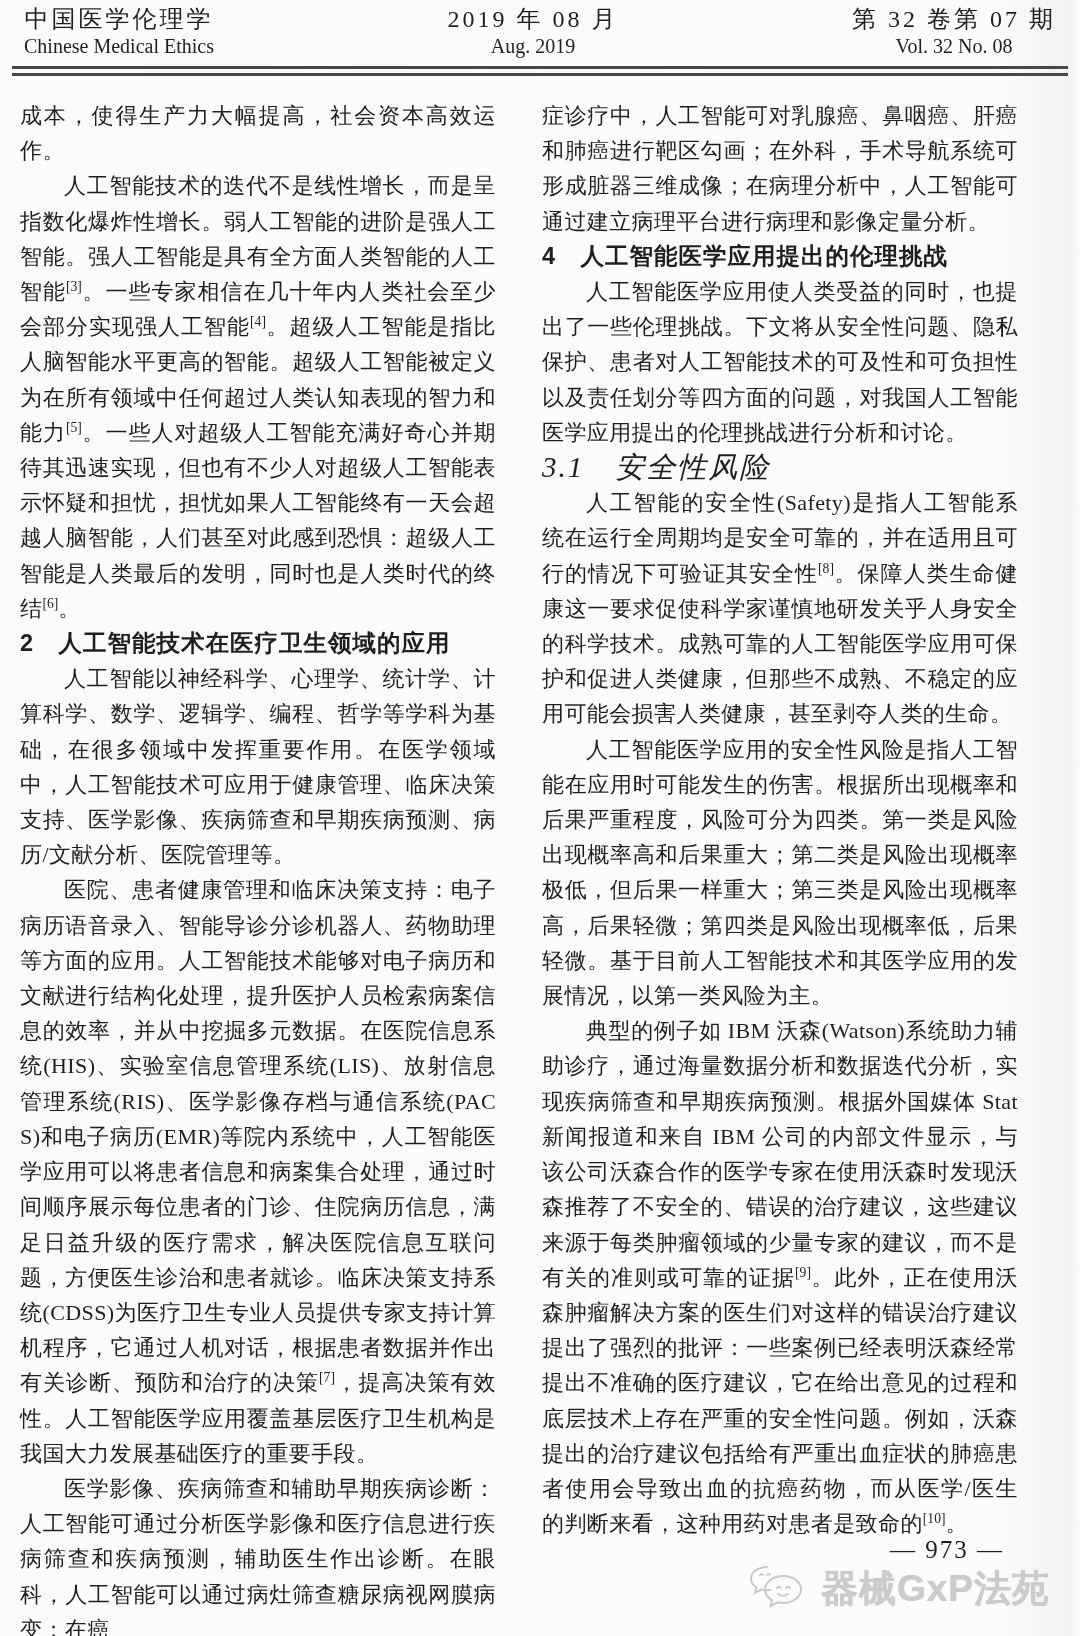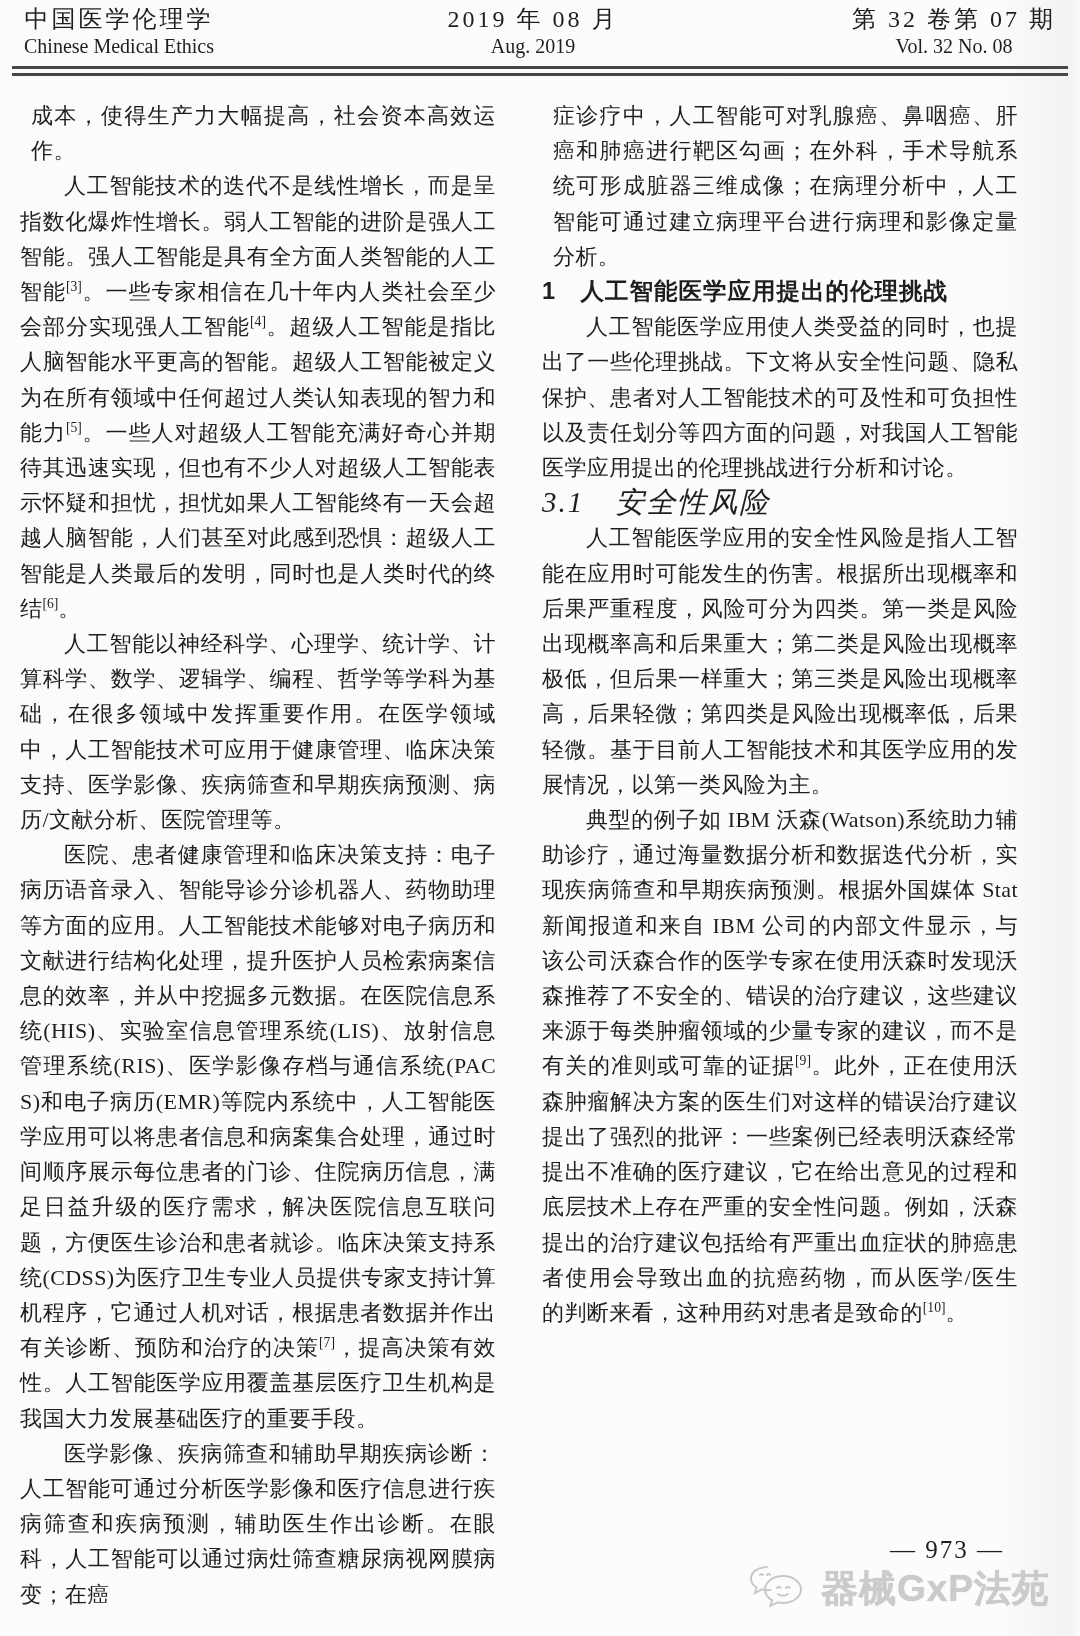--- a/index.html
+++ b/index.html
@@ -40,21 +40,21 @@
   .col{flex:1 1 0;min-width:0;}
   .para{
     font-size:22px;
     line-height:35.2px;
     letter-spacing:0.4px;
     text-align:justify;
     word-break:break-all;
     margin:0;
   }
   .paragraph{text-indent:2em;}
-  .continuation{text-indent:0;margin-left:11px;}
+  .continuation{text-indent:0;}
   .heading1{
     font-family:"Liberation Sans","DejaVu Sans",sans-serif;
     font-weight:700;
     font-size:23.5px;
     text-indent:0;
     text-align:left;
     letter-spacing:1px;
   }
   .heading2{
     font-style:italic;
@@ -111,29 +111,31 @@
       <span class="en">Vol. 32 No. 08</span>
     </div>
   </div>
 
   <div class="double-rule"></div>
 
   <div class="columns">
     <div class="col">
         <p class="para continuation">成本，使得生产力大幅提高，社会资本高效运作。</p>
         <p class="para paragraph">人工智能技术的迭代不是线性增长，而是呈指数化爆炸性增长。弱人工智能的进阶是强人工智能。强人工智能是具有全方面人类智能的人工智能<sup>[3]</sup>。一些专家相信在几十年内人类社会至少会部分实现强人工智能<sup>[4]</sup>。超级人工智能是指比人脑智能水平更高的智能。超级人工智能被定义为在所有领域中任何超过人类认知表现的智力和能力<sup>[5]</sup>。一些人对超级人工智能充满好奇心并期待其迅速实现，但也有不少人对超级人工智能表示怀疑和担忧，担忧如果人工智能终有一天会超越人脑智能，人们甚至对此感到恐惧：超级人工智能是人类最后的发明，同时也是人类时代的终结<sup>[6]</sup>。</p>
+        <p class="para heading1">2　人工智能技术在医疗卫生领域的应用</p>
         <p class="para paragraph">人工智能以神经科学、心理学、统计学、计算科学、数学、逻辑学、编程、哲学等学科为基础，在很多领域中发挥重要作用。在医学领域中，人工智能技术可应用于健康管理、临床决策支持、医学影像、疾病筛查和早期疾病预测、病历/文献分析、医院管理等。</p>
         <p class="para paragraph">医院、患者健康管理和临床决策支持：电子病历语音录入、智能导诊分诊机器人、药物助理等方面的应用。人工智能技术能够对电子病历和文献进行结构化处理，提升医护人员检索病案信息的效率，并从中挖掘多元数据。在医院信息系统(HIS)、实验室信息管理系统(LIS)、放射信息管理系统(RIS)、医学影像存档与通信系统(PACS)和电子病历(EMR)等院内系统中，人工智能医学应用可以将患者信息和病案集合处理，通过时间顺序展示每位患者的门诊、住院病历信息，满足日益升级的医疗需求，解决医院信息互联问题，方便医生诊治和患者就诊。临床决策支持系统(CDSS)为医疗卫生专业人员提供专家支持计算机程序，它通过人机对话，根据患者数据并作出有关诊断、预防和治疗的决策<sup>[7]</sup>，提高决策有效性。人工智能医学应用覆盖基层医疗卫生机构是我国大力发展基础医疗的重要手段。</p>
         <p class="para paragraph">医学影像、疾病筛查和辅助早期疾病诊断：人工智能可通过分析医学影像和医疗信息进行疾病筛查和疾病预测，辅助医生作出诊断。在眼科，人工智能可以通过病灶筛查糖尿病视网膜病变；在癌</p>
       </div>
     <div class="col">
         <p class="para continuation">症诊疗中，人工智能可对乳腺癌、鼻咽癌、肝癌和肺癌进行靶区勾画；在外科，手术导航系统可形成脏器三维成像；在病理分析中，人工智能可通过建立病理平台进行病理和影像定量分析。</p>
-        <p class="para heading1">1　人工智能医学应用提出的伦理挑战</p>
+        <p class="para heading1">4　人工智能医学应用提出的伦理挑战</p>
         <p class="para paragraph">人工智能医学应用使人类受益的同时，也提出了一些伦理挑战。下文将从安全性问题、隐私保护、患者对人工智能技术的可及性和可负担性以及责任划分等四方面的问题，对我国人工智能医学应用提出的伦理挑战进行分析和讨论。</p>
         <p class="para heading2">3.1　安全性风险</p>
+        <p class="para paragraph">人工智能的安全性(Safety)是指人工智能系统在运行全周期均是安全可靠的，并在适用且可行的情况下可验证其安全性<sup>[8]</sup>。保障人类生命健康这一要求促使科学家谨慎地研发关乎人身安全的科学技术。成熟可靠的人工智能医学应用可保护和促进人类健康，但那些不成熟、不稳定的应用可能会损害人类健康，甚至剥夺人类的生命。</p>
         <p class="para paragraph">人工智能医学应用的安全性风险是指人工智能在应用时可能发生的伤害。根据所出现概率和后果严重程度，风险可分为四类。第一类是风险出现概率高和后果重大；第二类是风险出现概率极低，但后果一样重大；第三类是风险出现概率高，后果轻微；第四类是风险出现概率低，后果轻微。基于目前人工智能技术和其医学应用的发展情况，以第一类风险为主。</p>
         <p class="para paragraph">典型的例子如 IBM 沃森(Watson)系统助力辅助诊疗，通过海量数据分析和数据迭代分析，实现疾病筛查和早期疾病预测。根据外国媒体 Stat 新闻报道和来自 IBM 公司的内部文件显示，与该公司沃森合作的医学专家在使用沃森时发现沃森推荐了不安全的、错误的治疗建议，这些建议来源于每类肿瘤领域的少量专家的建议，而不是有关的准则或可靠的证据<sup>[9]</sup>。此外，正在使用沃森肿瘤解决方案的医生们对这样的错误治疗建议提出了强烈的批评：一些案例已经表明沃森经常提出不准确的医疗建议，它在给出意见的过程和底层技术上存在严重的安全性问题。例如，沃森提出的治疗建议包括给有严重出血症状的肺癌患者使用会导致出血的抗癌药物，而从医学/医生的判断来看，这种用药对患者是致命的<sup>[10]</sup>。</p>
       </div>
   </div>
 
   <div class="page-number">— 973 —</div>
 
   <div class="watermark">
     <span class="wm-icon">
       <svg width="58" height="46" viewBox="0 0 58 46" fill="none" xmlns="http://www.w3.org/2000/svg">

